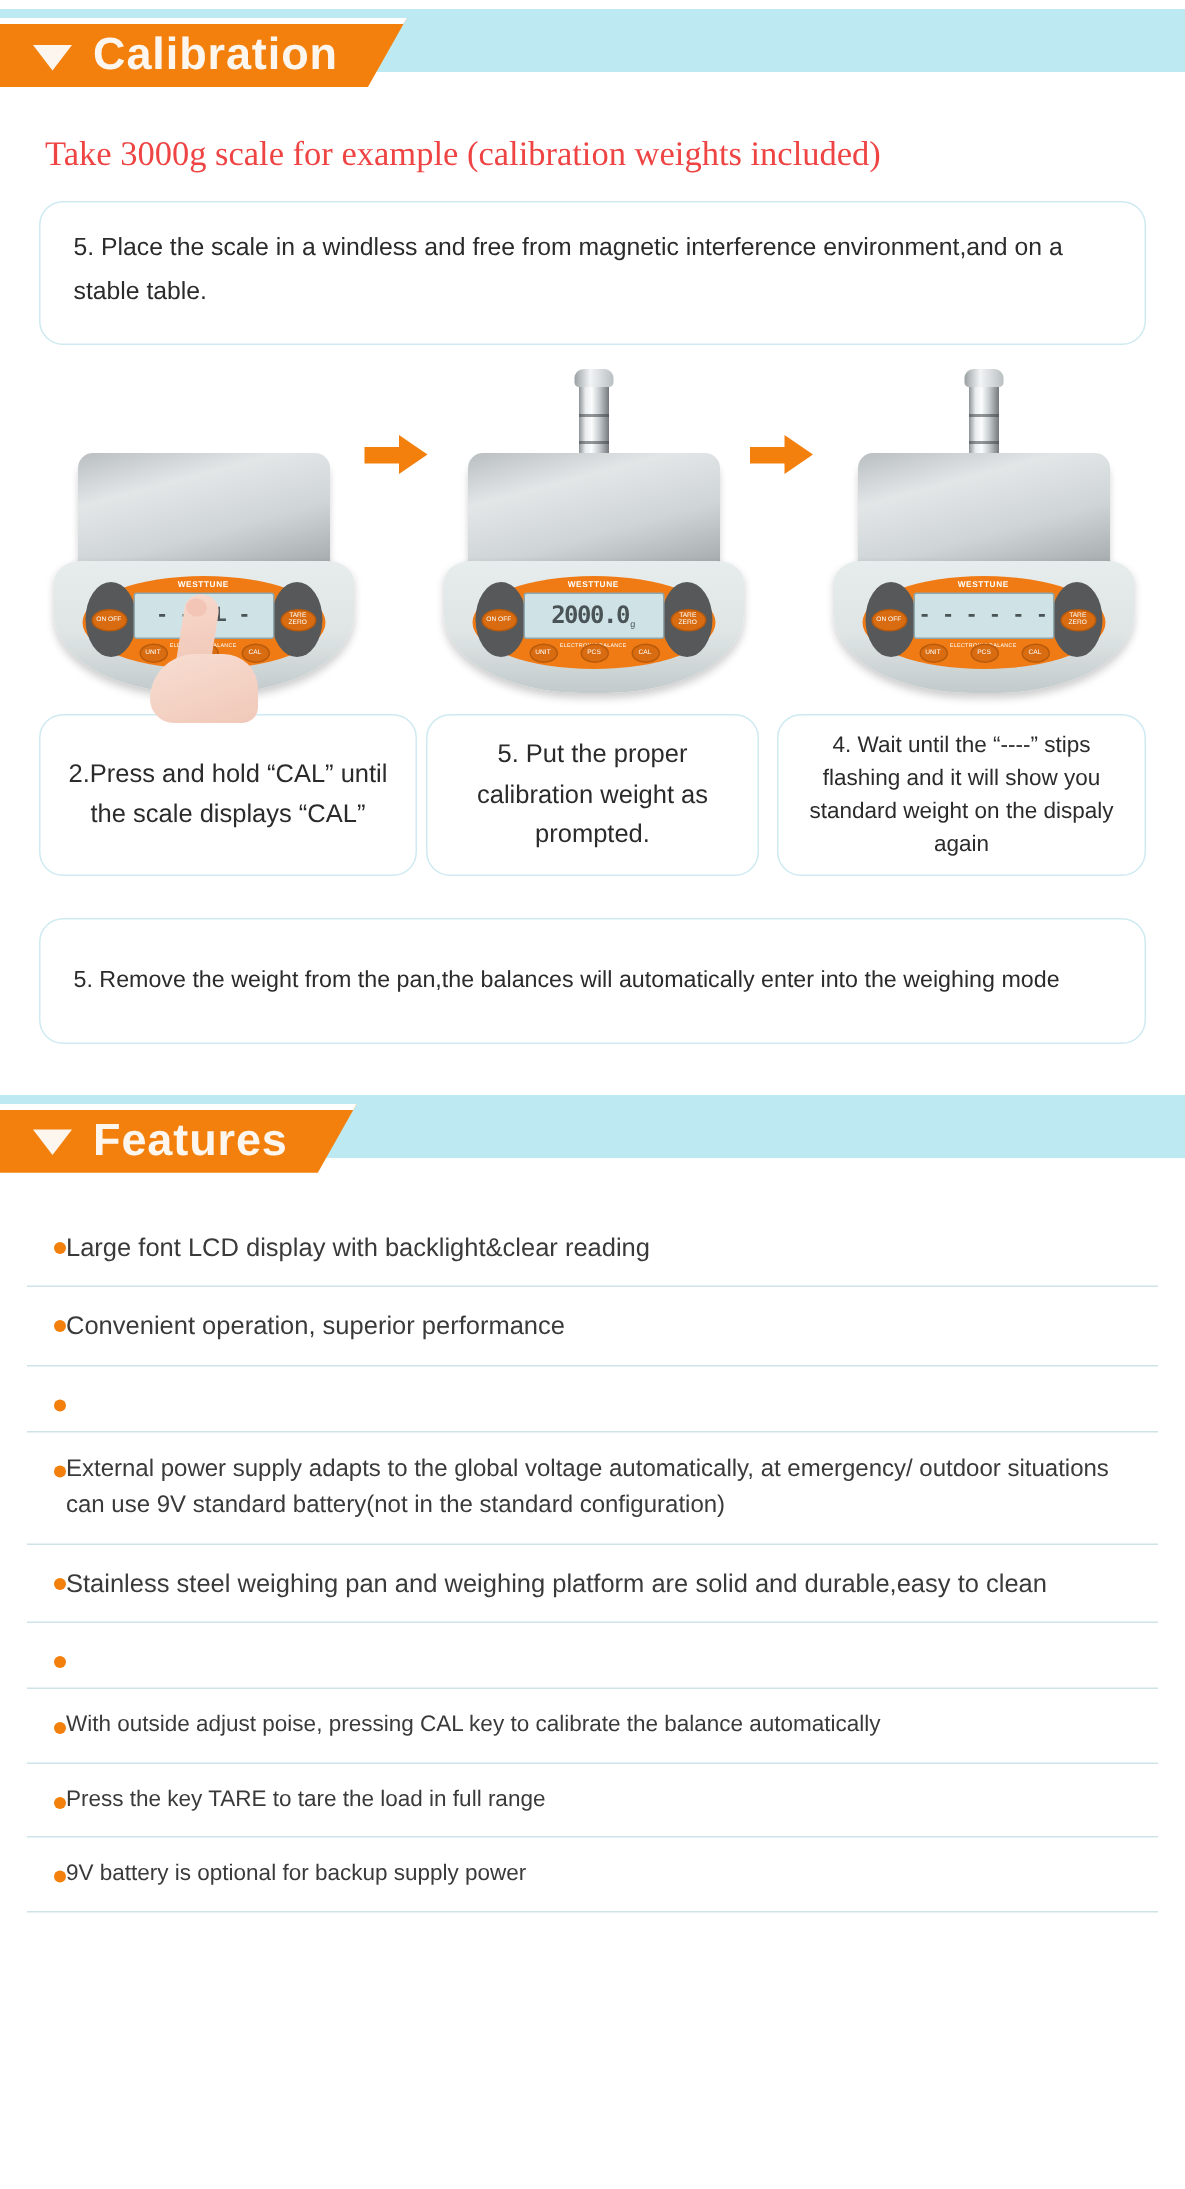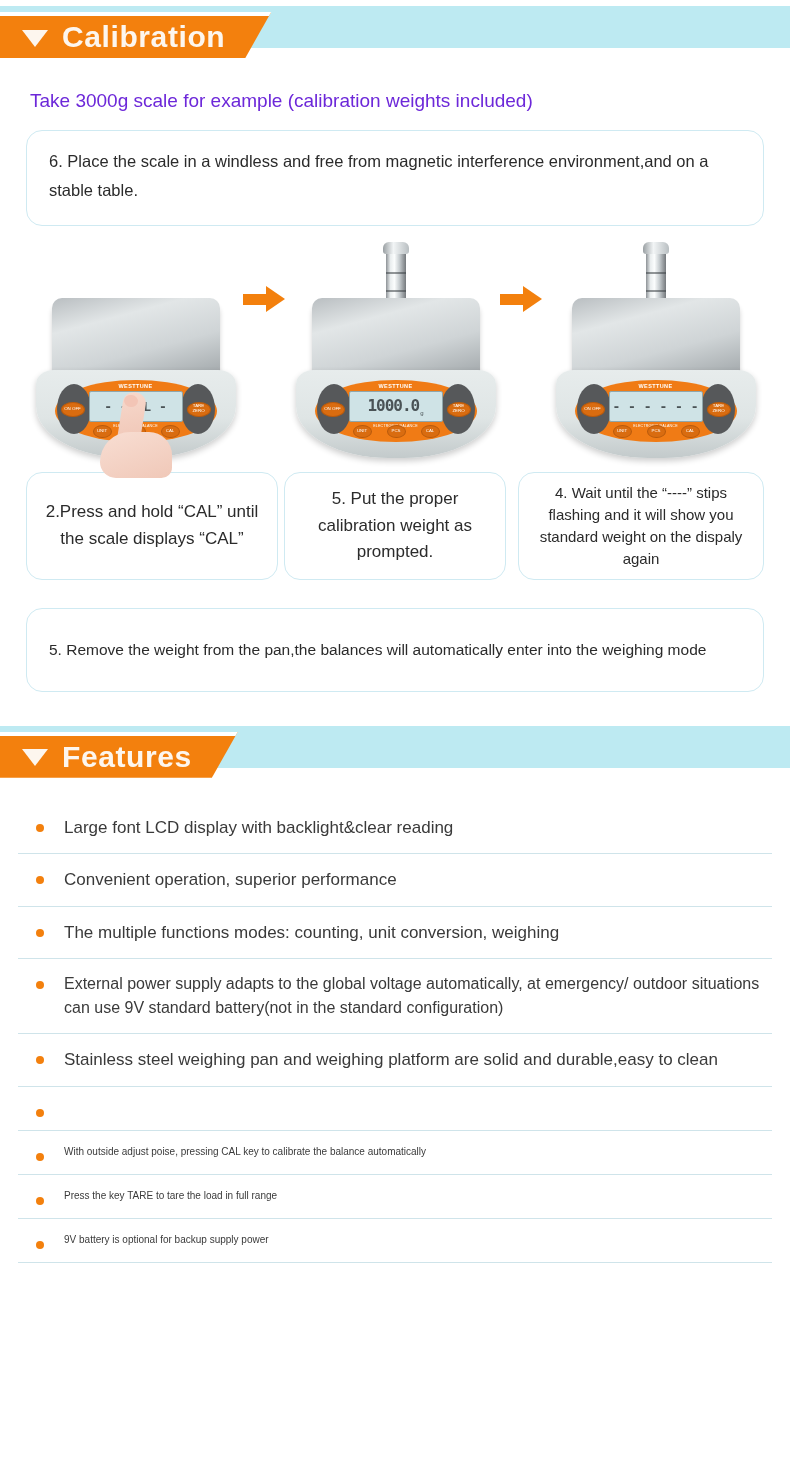--- a/index.html
+++ b/index.html
@@ -33,22 +33,23 @@
     border-top: 17px solid #fdf6ee;
     margin-top: 2px;
   }
   .banner .btitle {
     color: #fdf6ee; font-size: 30px; font-weight: bold;
     letter-spacing: .6px; white-space: nowrap;
   }
 
   
   .subtitle {
-    color: #6d28d9; font-size: 19px;
+    color: #ef4444; font-size: 23px;
     margin: 28px 0 0 30px;
+    font-family: Liberation Serif, serif;
   }
   .note-box {
     margin: 18px 26px 0 26px;
     border: 1px solid #cfeaf2; border-radius: 16px;
     background: #fff; padding: 16px 22px 20px 22px;
   }
   .note-box p { font-size: 16.5px; color: #2b2b2b; line-height: 1.75; }
 
   
   .scales { position: relative; height: 232px; margin-top: 14px; }
@@ -173,52 +174,52 @@
   .wide-box {
     margin: 18px 26px 0 26px; height: 84px;
     border: 1px solid #cfeaf2; border-radius: 16px; background: #fff;
     display: flex; align-items: center; padding: 0 22px;
   }
   .wide-box p { font-size: 15.5px; color: #2b2b2b; }
 
   
   .features { margin: 0 18px; padding-top: 6px; }
   .feat {
-    display: flex; align-items: flex-start; gap: 20px;
+    display: flex; align-items: flex-start; gap: 0;
     padding: 13px 8px 13px 18px;
     border-bottom: 1px solid #cfe4ea;
   }
   .feat:last-child { border-bottom: 1px solid #cfe4ea; }
   .dot {
     width: 8px; height: 8px; border-radius: 50%;
     background: #f3800d; margin-top: 9px; flex: 0 0 8px;
   }
   .feat .txt { font-size: 17px; color: #3a3a3a; line-height: 1.5; }
   .feat.sm .txt { font-size: 16px; }
-  .feat.xs .txt { font-size: 10px; }
+  .feat.xs .txt { font-size: 15px; }
   .spacer-28 { height: 28px; }
   .spacer-14 { height: 14px; }
 </style>
 </head>
 <body>
 
 <div class="page">
 
   <div class="section-head">
     <div class="blue-band"></div>
     <div class="banner">
       <span class="tri"></span>
       <span class="btitle">Calibration</span>
     </div>
   </div>
 
   <div class="subtitle">Take 3000g scale for example (calibration weights included)</div>
 
   <div class="note-box">
-    <p>6. Place the scale in a windless and free from magnetic interference environment,and on a stable table.</p>
+    <p>5. Place the scale in a windless and free from magnetic interference environment,and on a stable table.</p>
   </div>
 
   <div class="scales">
 
     <div class="arrow a1">
       <span class="shaft"></span>
         <span class="head"></span>
     </div>
     <div class="arrow a2">
       <span class="shaft"></span>
@@ -261,21 +262,21 @@
           <span class="ring" style="top:22px"></span>
           <span class="ring" style="top:40px"></span>
         </div>
         <div class="pan"></div>
         <div class="base">
           <div class="panel">
             <span class="wing l"></span>
               <span class="wing r"></span>
             <div class="brand">WESTTUNE</div>
             <div class="lcd">
-              <span class="val">1000.0</span>
+              <span class="val">2000.0</span>
               <span class="unit">g</span>
             </div>
             <div class="sublabel">ELECTRONIC BALANCE</div>
             <div class="btn side l">ON
 OFF</div>
             <div class="btn side r">TARE
 ZERO</div>
             <div class="btn bottom b1">UNIT</div>
             <div class="btn bottom b2">PCS</div>
             <div class="btn bottom b3">CAL</div>
@@ -346,21 +347,20 @@
     <div class="feat">
       <span class="dot"></span>
       <span class="txt">Large font LCD display with backlight&amp;clear reading</span>
     </div>
     <div class="feat">
       <span class="dot"></span>
       <span class="txt">Convenient operation, superior performance</span>
     </div>
     <div class="feat">
       <span class="dot"></span>
-      <span class="txt">The multiple functions modes: counting, unit conversion, weighing</span>
     </div>
     <div class="feat sm">
       <span class="dot"></span>
       <span class="txt">External power supply adapts to the global voltage automatically, at emergency/ outdoor situations can use 9V standard battery(not in the standard configuration)</span>
     </div>
     <div class="feat">
       <span class="dot"></span>
       <span class="txt">Stainless steel weighing pan and weighing platform are solid and durable,easy to clean</span>
     </div>
     <div class="feat sm">

